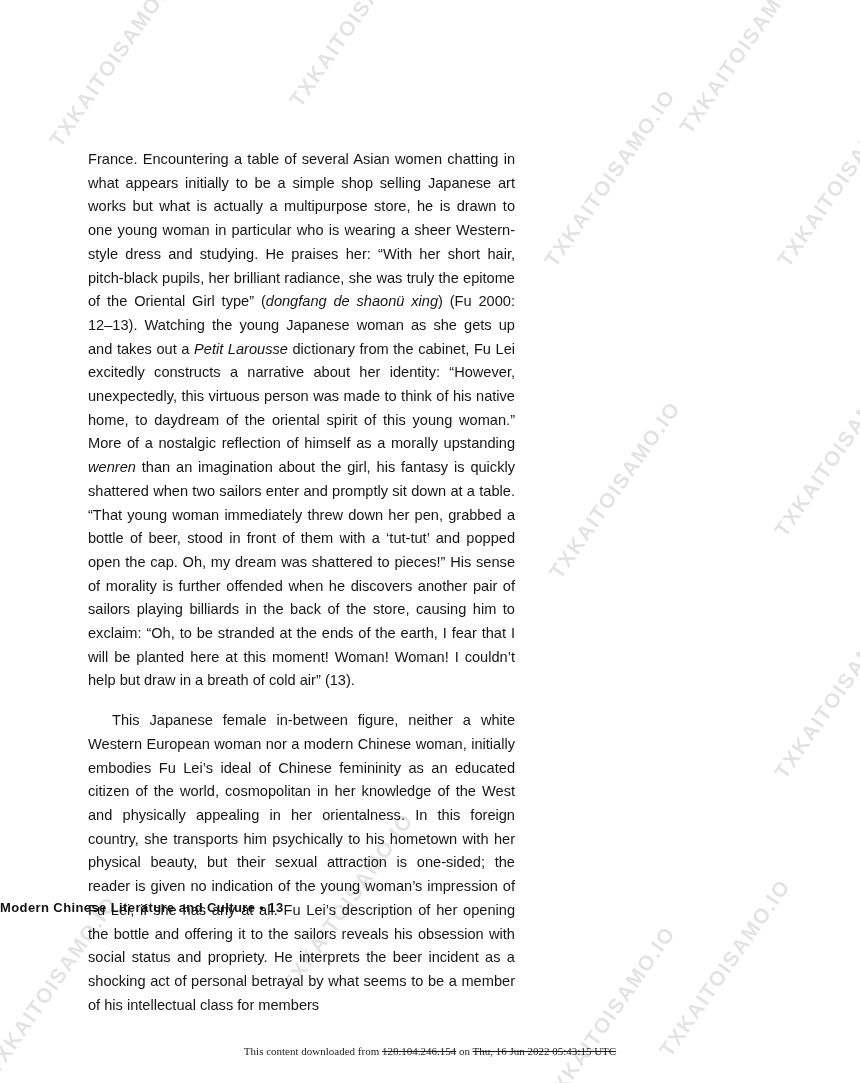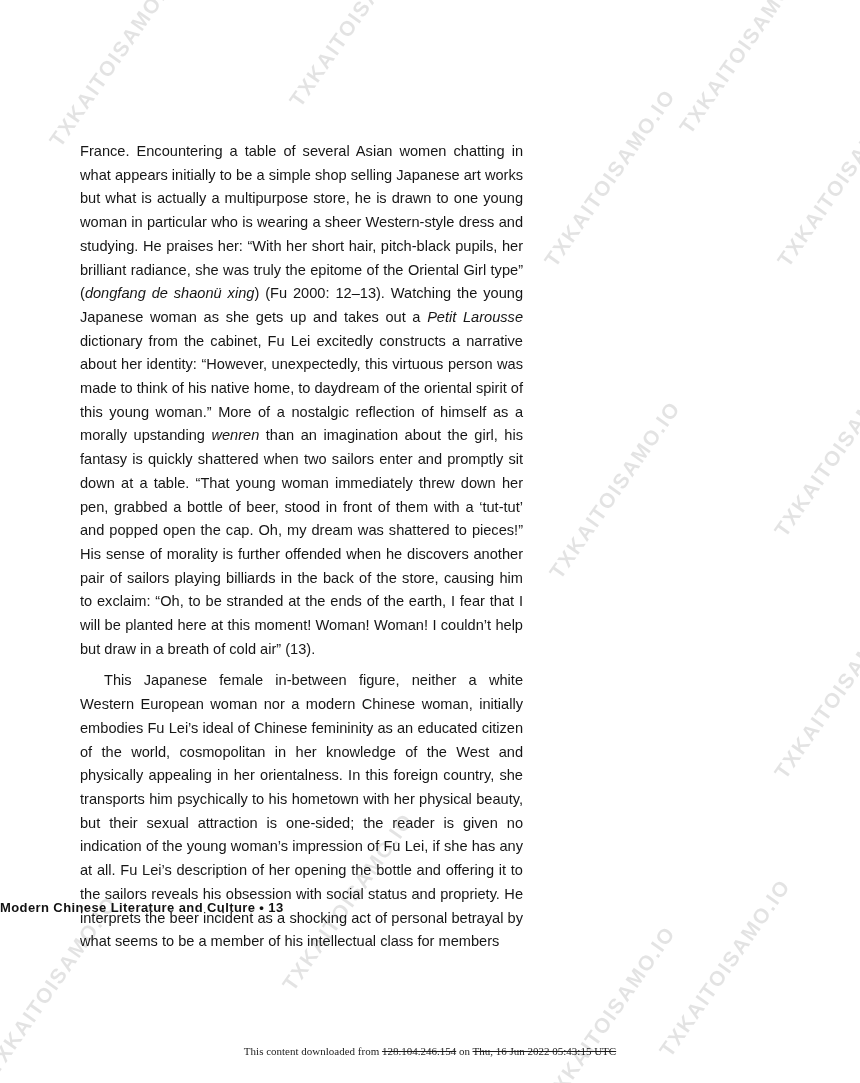--- a/index.html
+++ b/index.html
@@ -28,21 +28,21 @@
   .body-text {
     position: absolute;
     left: 72px;
     top: 132px;
     width: 459px;
     font-size: 14.6px;
     line-height: 23.7px;
     text-align: justify;
     color: #161616;
   }
-  .para { margin: 8px; }
+  .para { margin: 16px; }
   .para.indent { text-indent: 24px; }
   .para i { font-style: italic; }
   .running-footer {
     position: absolute;
     top: 900px;
     left: 0;
     right: 74px;
     text-align: left;
     font-size: 13px;
     font-weight: 700;

